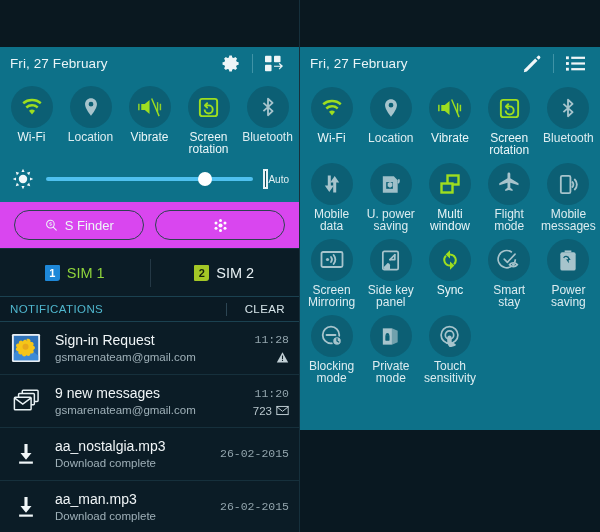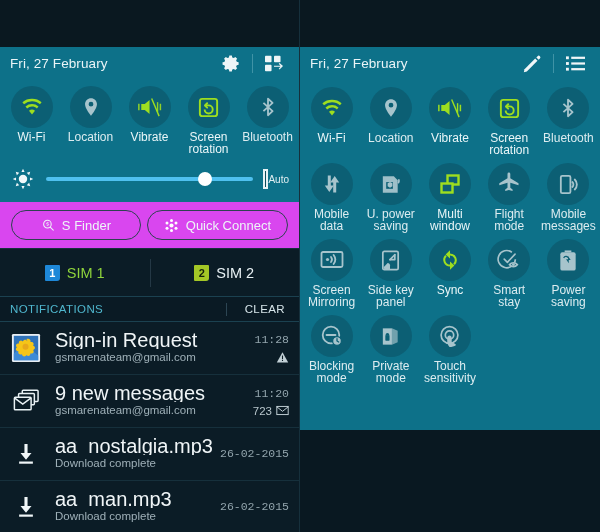--- a/index.html
+++ b/index.html
@@ -207,21 +207,21 @@
     background: #0b1c26;
   }
   .notif-icon {
     width: 34px; height: 34px;
     flex: none;
     display: flex; align-items: center; justify-content: center;
     margin-right: 12px;
   }
   .notif-body { flex: 1; min-width: 0; }
   .notif-title-1 {
-    font-size: 20px; color: #f0f5f7; line-height: 17px;
+    font-size: 14px; color: #f0f5f7; line-height: 17px;
     white-space: nowrap; overflow: hidden; text-overflow: ellipsis;
   }
   .notif-sub {
     font-size: 11.5px; color: #9fb0b8; line-height: 15px; margin-top: 1px;
     white-space: nowrap; overflow: hidden; text-overflow: ellipsis;
   }
   .notif-meta {
     flex: none;
     display: flex; flex-direction: column; align-items: flex-end;
     min-width: 52px;
@@ -353,21 +353,20 @@
       <div class="pill">
         <svg width="15" height="15" viewBox="0 0 24 24" fill="#ffffff">
           <circle cx="12" cy="12" r="3.3"></circle>
           <circle cx="12" cy="4" r="2.4"></circle>
           <circle cx="12" cy="20" r="2.4"></circle>
           <circle cx="4.8" cy="7.8" r="2.4"></circle>
           <circle cx="19.2" cy="7.8" r="2.4"></circle>
           <circle cx="4.8" cy="16.2" r="2.4"></circle>
           <circle cx="19.2" cy="16.2" r="2.4"></circle>
         </svg>
-        <span>Quick Connect</span>
       </div>
     </div>
 
     <div class="sim-row">
       <div class="sim-cell">
         <div class="sim-badge b1">1</div>
         <div class="sim-name green">SIM 1</div>
       </div>
       <div class="sim-sep"></div>
       <div class="sim-cell">

